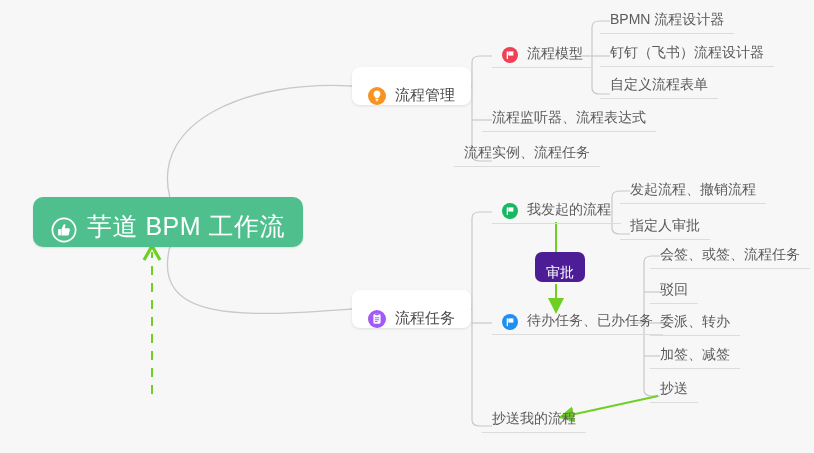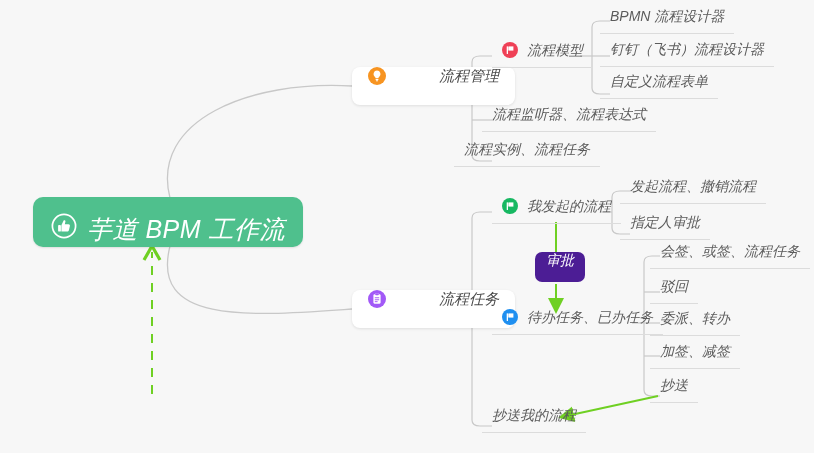--- a/index.html
+++ b/index.html
@@ -26,48 +26,46 @@
     width: 814px;
     height: 453px;
     pointer-events: none;
   }
 
   
   .node {
     position: absolute;
     box-sizing: border-box;
     display: flex;
-    align-items: flex-start;
+    align-items: flex-end;
     white-space: nowrap;
-    font-style: italic;
   }
 
   
   .root-node {
     background: #4fc08d;
     border-radius: 10px;
-    padding: 16px 18px;
+    padding: 4px 18px;
     height: 50px;
     box-shadow: 0 1px 2px rgba(0,0,0,0.10);
   }
   .root-label {
     color: #ffffff;
     font-size: 25px;
     letter-spacing: 0.5px;
     margin-left: 10px;
   }
 
   
   .card-node {
     background: #ffffff;
     border-radius: 8px;
     padding: 0 16px;
     height: 38px;
     box-shadow: 0 1px 3px rgba(0,0,0,0.10);
-    gap: 44px;
   }
   .card-label {
     color: #4a4a4a;
     font-size: 15px;
     margin-left: 9px;
   }
 
   
   .leaf-node {
     padding: 0 10px 4px 10px;

